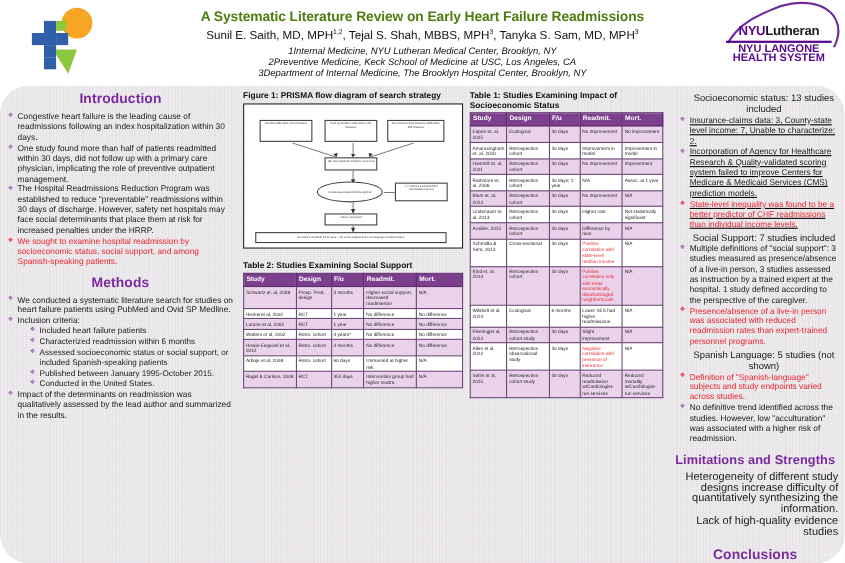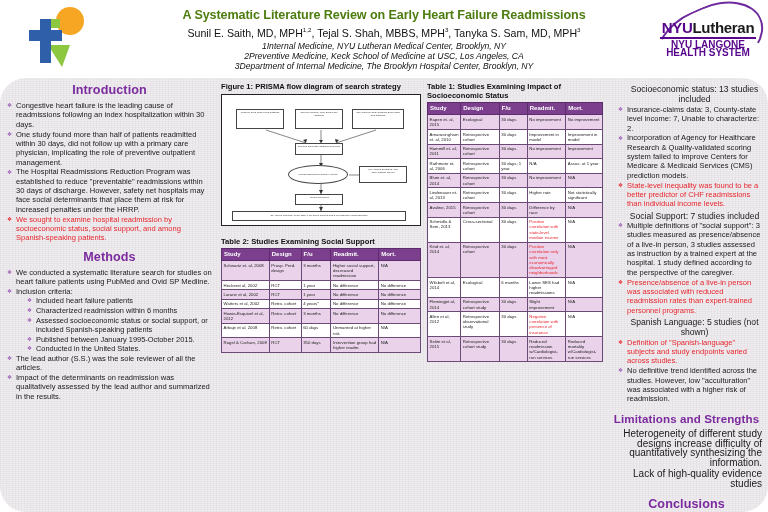--- a/index.html
+++ b/index.html
@@ -29,21 +29,21 @@
   }
   .affil{
     font-size:8.6px;color:#111;font-style:italic;line-height:10.4px;margin:0;
   }
   .sup{font-size:6.2px;vertical-align:super;}
   .logo-right{
     flex:0 0 120px;width:120px;height:76px;position:relative;
     display:flex;flex-direction:column;align-items:center;justify-content:center;
   }
   .nyu-main{
-    font-size:15px;font-weight:bold;color:#1a1a1a;letter-spacing:-0.3px;
+    font-size:12px;font-weight:bold;color:#1a1a1a;letter-spacing:-0.3px;
     white-space:nowrap;line-height:16px;
   }
   .nyu-main .nyu{color:#57068c;}
   .nyu-rule{width:96px;height:1.6px;background:#57068c;margin:1px 0 2px 0;}
   .nyu-sub{font-size:10px;font-weight:bold;color:#57068c;line-height:8.6px;text-align:center;width:96px;}
   .arc{
     position:absolute;left:6px;top:6px;width:108px;height:64px;
     border:2px solid #57068c;border-radius:60px/40px;
     border-bottom-color:transparent;border-left-color:transparent;
     transform:rotate(-24deg);opacity:.85;
@@ -176,21 +176,20 @@
       <li>
         <span>Inclusion criteria:</span>
         <ul class="b">
           <li>Included heart failure patients</li>
           <li>Characterized readmission within 6 months</li>
           <li>Assessed socioeconomic status or social support, or included Spanish-speaking patients</li>
           <li>Published between January 1995-October 2015.</li>
           <li>Conducted in the United States.</li>
         </ul>
       </li>
-      <li>The lead author (S.S.) was the sole reviewer of all the articles.</li>
       <li>Impact of the determinants on readmission was qualitatively assessed by the lead author and summarized in the results.</li>
     </ul>
   </div>
 
   <div class="col col-2">
     <div class="fig-cap">Figure 1: PRISMA flow diagram of search strategy</div>
     <div class="fig-box">
       <svg class="flow" viewBox="0 0 194 130">
         <line x1="42" y1="35" x2="82" y2="48" stroke="#333" stroke-width=".6"></line>
         <line x1="97" y1="35" x2="97" y2="48" stroke="#333" stroke-width=".6"></line>
@@ -401,21 +400,21 @@
           <td>Reduced readmission w/Cardiologist-run services</td>
           <td>Reduced mortality w/Cardiologist-run services</td>
         </tr>
       </tbody>
     </table>
   </div>
 
   <div class="col col-4">
 
     <div class="res-head">Socioeconomic status: 13 studies included</div>
-    <ul class="b" style="padding-left:7px;">
+    <ul class="b" style="padding-left:7px;text-decoration:underline;">
       <li>Insurance-claims data: 3, County-state level income: 7, Unable to characterize: 2.</li>
       <li>Incorporation of Agency for Healthcare Research &amp; Quality-validated scoring system failed to improve Centers for Medicare &amp; Medicaid Services (CMS) prediction models.</li>
       <li class="red">State-level inequality was found to be a better predictor of CHF readmissions than individual income levels.</li>
     </ul>
 
     <div class="res-head">Social Support: 7 studies included</div>
     <ul class="b" style="padding-left:7px;">
       <li>Multiple definitions of "social support": 3 studies measured as presence/absence of a live-in person, 3 studies assessed as instruction by a trained expert at the hospital. 1 study defined according to the perspective of the caregiver.</li>
       <li class="red">Presence/absence of a live-in person was associated with reduced readmission rates than expert-trained personnel programs.</li>
     </ul>

